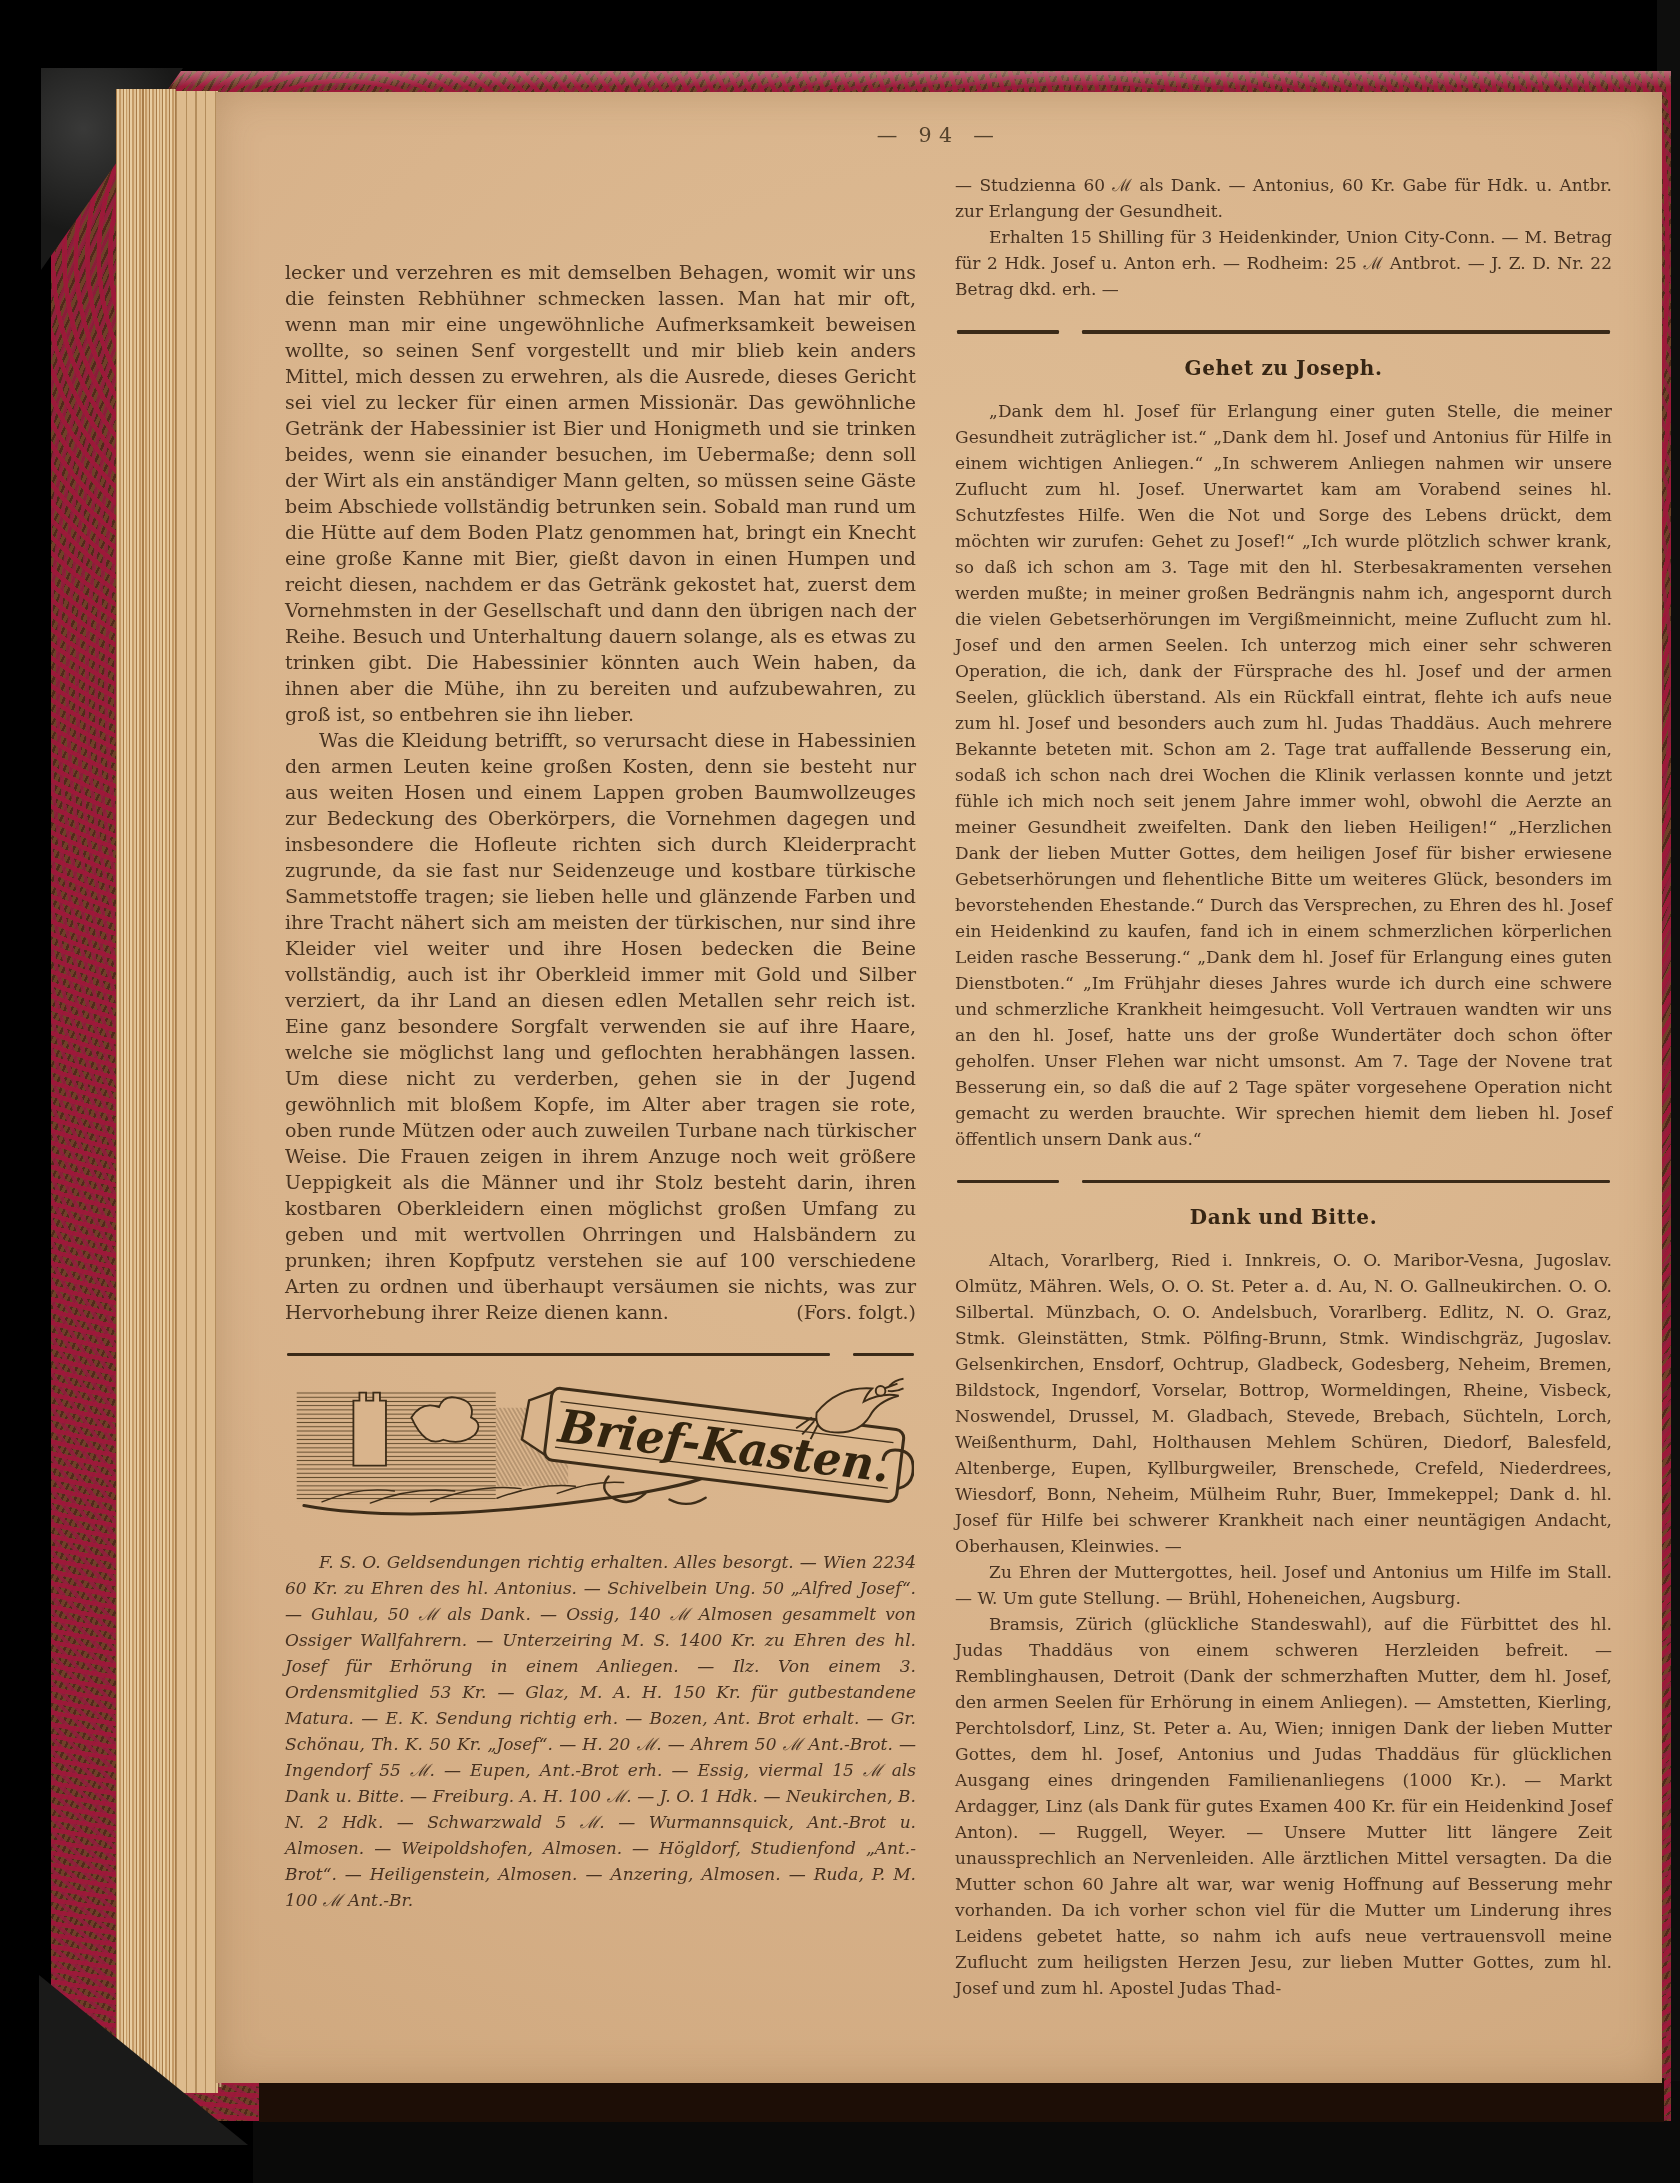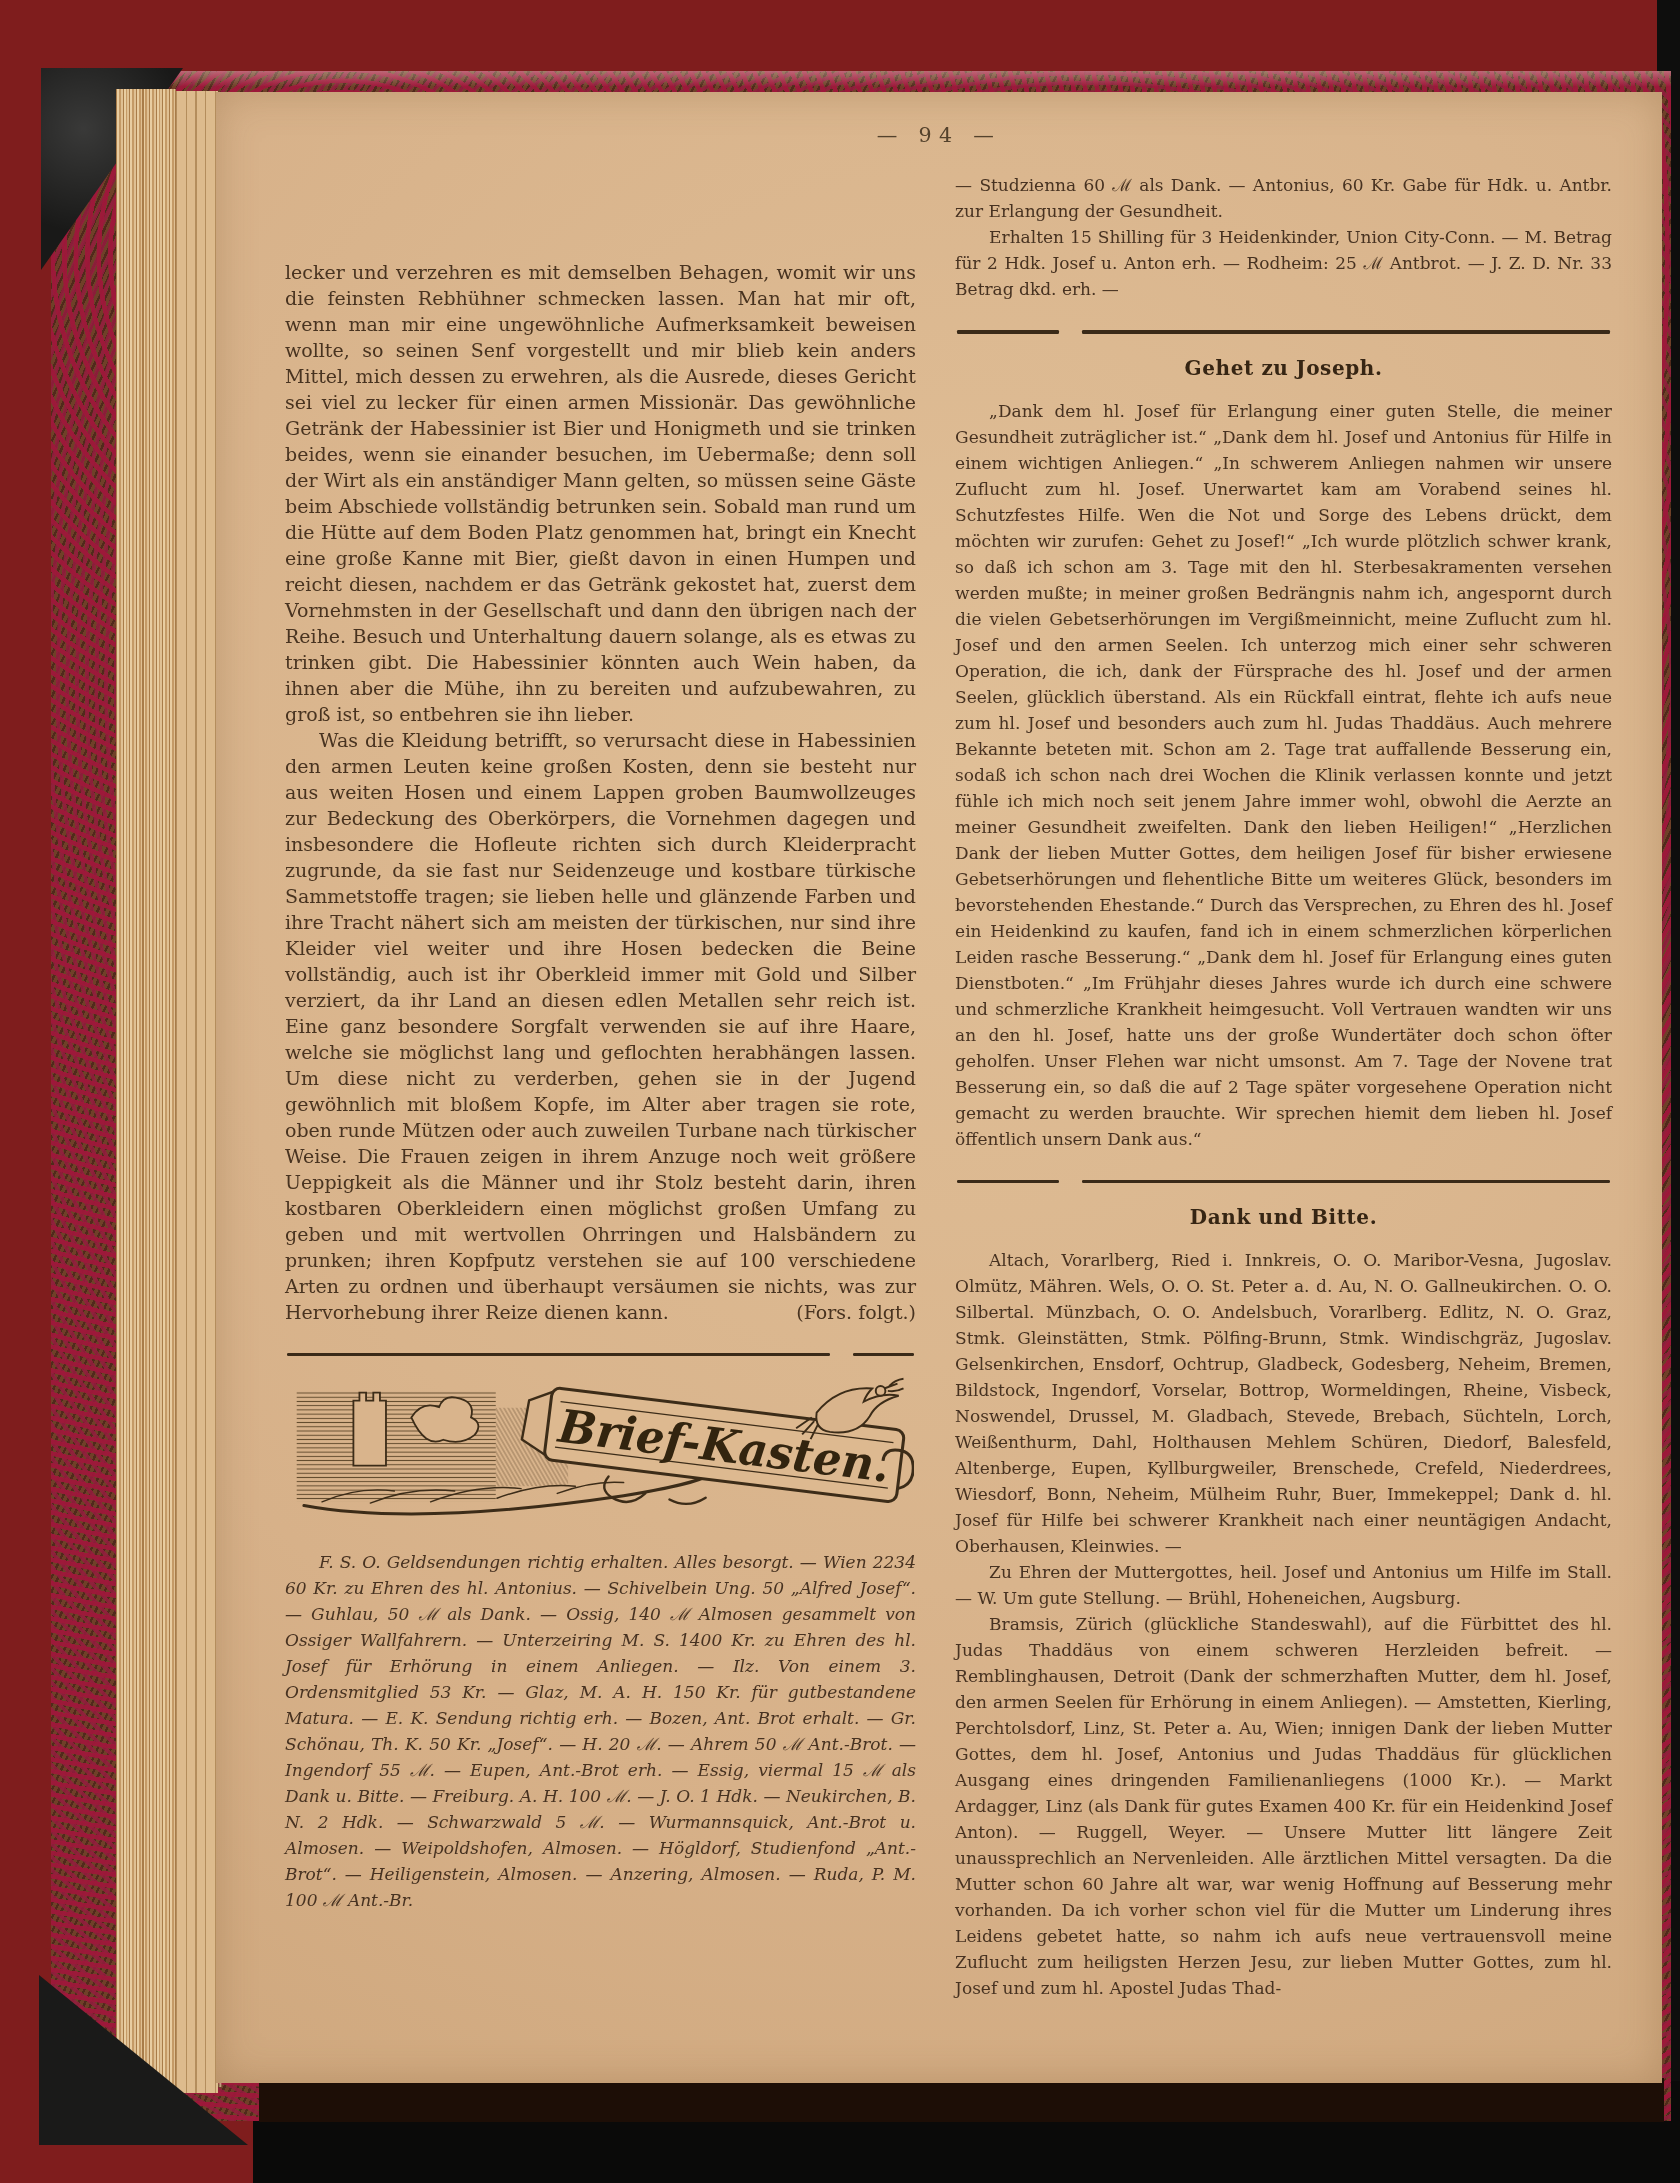--- a/index.html
+++ b/index.html
@@ -1,16 +1,16 @@
 <!DOCTYPE html>
 <html style="font-size:9.7px"><head>
 <meta charset="utf-8">
 <style>
   html,body{margin:0;padding:0;background:#262624;}
-  .stage{position:relative;width:1681px;height:2183px;background:#7f1d1d;overflow:hidden;
+  .stage{position:relative;width:1681px;height:2183px;background:#000000;overflow:hidden;
          font-family:"DejaVu Serif",serif;}
   
   .dark-right{position:absolute;right:0;top:0;width:24px;height:100%;background:#0e0e0d;}
   .dark-bottom{position:absolute;left:253px;right:0;bottom:0;height:102px;background:#0a0a09;}
   
   .cover{position:absolute;left:51px;top:71px;width:1620px;height:2050px;
          background-color:#6f4028;
          background-image:
            linear-gradient(to bottom, rgba(255,245,230,.35), rgba(255,255,255,0) 15.7px),
            repeating-radial-gradient(circle at 18% 9%, rgba(158,24,58,.95) 0 4.2px, rgba(111,64,40,0) 4.8px 11.5px),
@@ -117,21 +117,21 @@
           </g>
         </svg>
 
         <p class="small ind replies">F. S. O. Geldsendungen richtig erhalten. Alles besorgt. — Wien 2234 60 Kr. zu Ehren des hl. Antonius. — Schivelbein Ung. 50 „Alfred Josef“. — Guhlau, 50 ℳ als Dank. — Ossig, 140 ℳ Almosen gesammelt von Ossiger Wallfahrern. — Unterzeiring M. S. 1400 Kr. zu Ehren des hl. Josef für Erhörung in einem Anliegen. — Ilz. Von einem 3. Ordensmitglied 53 Kr. — Glaz, M. A. H. 150 Kr. für gutbestandene Matura. — E. K. Sendung richtig erh. — Bozen, Ant. Brot erhalt. — Gr. Schönau, Th. K. 50 Kr. „Josef“. — H. 20 ℳ. — Ahrem 50 ℳ Ant.-Brot. — Ingendorf 55 ℳ. — Eupen, Ant.-Brot erh. — Essig, viermal 15 ℳ als Dank u. Bitte. — Freiburg. A. H. 100 ℳ. — J. O. 1 Hdk. — Neukirchen, B. N. 2 Hdk. — Schwarzwald 5 ℳ. — Wurmannsquick, Ant.-Brot u. Almosen. — Weipoldshofen, Almosen. — Högldorf, Studienfond „Ant.-Brot“. — Heiligenstein, Almosen. — Anzering, Almosen. — Ruda, P. M. 100 ℳ Ant.-Br.</p>
       </div>
 
       <div class="divider"></div>
 
       <div class="col-right">
         <p class="small mt">— Studzienna 60 ℳ als Dank. — Antonius, 60 Kr. Gabe für Hdk. u. Antbr. zur Erlangung der Gesundheit.</p>
-        <p class="small ind">Erhalten 15 Shilling für 3 Heidenkinder, Union City-Conn. — M. Betrag für 2 Hdk. Josef u. Anton erh. — Rodheim: 25 ℳ Antbrot. — J. Z. D. Nr. 33 Betrag dkd. erh. —</p>
+        <p class="small ind">Erhalten 15 Shilling für 3 Heidenkinder, Union City-Conn. — M. Betrag für 2 Hdk. Josef u. Anton erh. — Rodheim: 25 ℳ Antbrot. — J. Z. D. Nr. 22 Betrag dkd. erh. —</p>
 
         <div class="rule rule-right">
           <div class="seg seg1"></div>
           <div class="seg seg2"></div>
         </div>
 
         <h2>Gehet zu Joseph.</h2>
         <p class="small ind">„Dank dem hl. Josef für Erlangung einer guten Stelle, die meiner Gesundheit zuträglicher ist.“ „Dank dem hl. Josef und Antonius für Hilfe in einem wichtigen Anliegen.“ „In schwerem Anliegen nahmen wir unsere Zuflucht zum hl. Josef. Unerwartet kam am Vorabend seines hl. Schutzfestes Hilfe. Wen die Not und Sorge des Lebens drückt, dem möchten wir zurufen: Gehet zu Josef!“ „Ich wurde plötzlich schwer krank, so daß ich schon am 3. Tage mit den hl. Sterbesakramenten versehen werden mußte; in meiner großen Bedrängnis nahm ich, angespornt durch die vielen Gebetserhörungen im Vergißmeinnicht, meine Zuflucht zum hl. Josef und den armen Seelen. Ich unterzog mich einer sehr schweren Operation, die ich, dank der Fürsprache des hl. Josef und der armen Seelen, glücklich überstand. Als ein Rückfall eintrat, flehte ich aufs neue zum hl. Josef und besonders auch zum hl. Judas Thaddäus. Auch mehrere Bekannte beteten mit. Schon am 2. Tage trat auffallende Besserung ein, sodaß ich schon nach drei Wochen die Klinik verlassen konnte und jetzt fühle ich mich noch seit jenem Jahre immer wohl, obwohl die Aerzte an meiner Gesundheit zweifelten. Dank den lieben Heiligen!“ „Herzlichen Dank der lieben Mutter Gottes, dem heiligen Josef für bisher erwiesene Gebetserhörungen und flehentliche Bitte um weiteres Glück, besonders im bevorstehenden Ehestande.“ Durch das Versprechen, zu Ehren des hl. Josef ein Heidenkind zu kaufen, fand ich in einem schmerzlichen körperlichen Leiden rasche Besserung.“ „Dank dem hl. Josef für Erlangung eines guten Dienstboten.“ „Im Frühjahr dieses Jahres wurde ich durch eine schwere und schmerzliche Krankheit heimgesucht. Voll Vertrauen wandten wir uns an den hl. Josef, hatte uns der große Wundertäter doch schon öfter geholfen. Unser Flehen war nicht umsonst. Am 7. Tage der Novene trat Besserung ein, so daß die auf 2 Tage später vorgesehene Operation nicht gemacht zu werden brauchte. Wir sprechen hiemit dem lieben hl. Josef öffentlich unsern Dank aus.“</p>
 
         <div class="rule rule-right">

